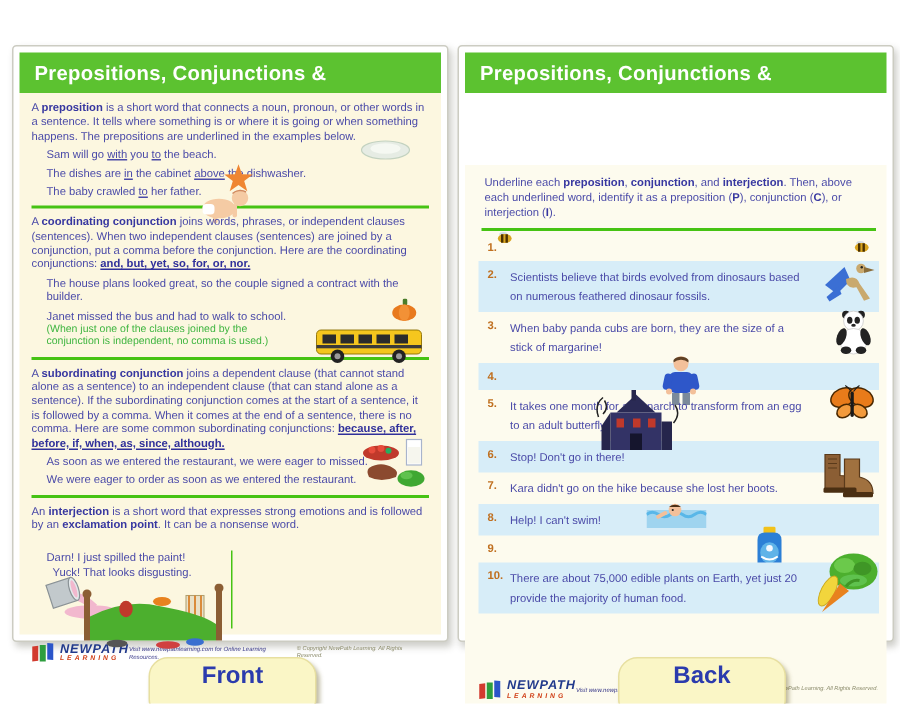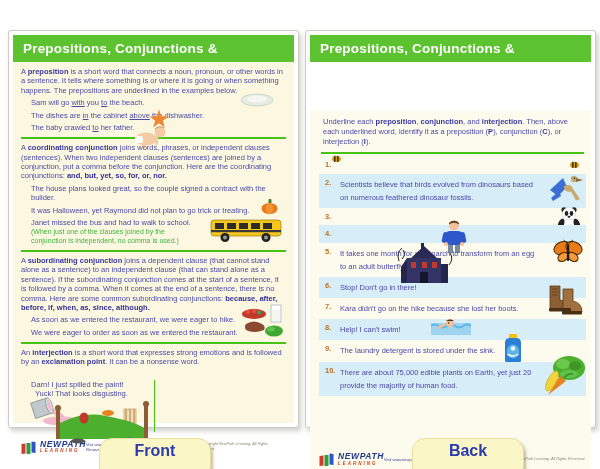--- a/index.html
+++ b/index.html
@@ -19,21 +19,21 @@
     height:27px; line-height:27px; padding-left:10px; letter-spacing:.2px;
   }
   .content {
     position:relative; height:361px; padding:5px 8px 3px 8px;
     font-size:7.5px; line-height:1.25; color:#4a4aa8;
     display:flex; flex-direction:column;
   }
   #front-panel .content { background:#fcf7e0; }
   #back-panel  .content { background:#fdfbee; padding:4px 5px 3px 9px;margin-top:48px; }
   .term  { font-weight:bold; color:#3737a0; }
-  .list  { font-weight:bold; color:#30309a; }
+  .list  { font-weight:bold; color:#30309a;text-decoration:underline; }
   .u     { text-decoration:underline; }
   .sec   { position:relative; }
   .ex    { margin:3px 0 0 10px; }
   .note  { margin:1px 0 0 10px; color:#3fb540; font-size:7px; width:170px; line-height:1.2; }
   .hr-green { height:2px; background:#46c313; margin:5px 0 4px 0; flex:none; }
   .abs { position:absolute; }
   .inter-cols { position:relative; display:flex; margin-top:13px; min-height:58px;flex-direction:column; }
   .inter-col { width:50%; padding-left:10px; position:relative; }
   .vdiv { position:absolute; left:50%; top:0; width:1.5px; height:52px; background:#46c313; }
   
@@ -103,21 +103,20 @@
       </span>
     </div>
 
     <div class="hr-green"></div>
 
     <div class="sec">
       <div>
         <span>A </span><span class="term">coordinating conjunction</span><span> joins words, phrases, or independent clauses (sentences).  When two independent clauses (sentences) are joined by a conjunction, put a comma before the conjunction.  Here are the coordinating conjunctions: </span><span class="list">and, but, yet, so, for, or, nor.</span>
       </div>
       <div class="ex">The house plans looked great, so the couple signed a contract with the builder.</div>
-      <div class="ex" style="padding-right:26px;">It was Halloween, yet Raymond did not plan to go trick or treating.</div>
       <div class="ex">Janet missed the bus and had to walk to school.</div>
       <div class="note">(When just one of the clauses joined by the conjunction is independent, no comma is used.)</div>
       <span class="abs" style="right:8px; top:56px;">
         <svg width="17" height="15">
             <rect x="7.5" y="0" width="3" height="4.5" rx="1" fill="#4a7d2a"></rect>
             <ellipse cx="8.5" cy="9.5" rx="8" ry="5.5" fill="#e87a1e"></ellipse>
             <ellipse cx="8.5" cy="9.5" rx="3.6" ry="5.5" fill="#f29136"></ellipse>
           </svg>
       </span>
       <span class="abs" style="right:4px; top:74px;">
@@ -136,21 +135,21 @@
           </svg>
       </span>
     </div>
 
     <div class="hr-green"></div>
 
     <div class="sec">
       <div>
         <span>A </span><span class="term">subordinating conjunction</span><span> joins a dependent clause (that cannot stand alone as a sentence) to an independent clause (that can stand alone as a sentence).  If the subordinating conjunction comes at the start of a sentence, it is followed by a comma.  When it comes at the end of a sentence, there is no comma.  Here are some common subordinating conjunctions: </span><span class="list">because, after, before, if, when, as, since, although.</span>
       </div>
-      <div class="ex">As soon as we entered the restaurant, we were eager to hike.</div>
+      <div class="ex">As soon as we entered the restaurant, we were eager to missed.</div>
       <div class="ex">We were eager to order as soon as we entered the restaurant.</div>
       <span class="abs" style="right:2px; top:48px;">
         <svg width="44" height="34">
             <rect x="31" y="1" width="10" height="17" fill="#ffffff" stroke="#a8b4cc" stroke-width="0.8"></rect>
             <rect x="32" y="6" width="8" height="11" fill="#f6f6ee"></rect>
             <ellipse cx="14" cy="10" rx="12" ry="5" fill="#c0392b"></ellipse>
             <circle cx="8" cy="8" r="2.3" fill="#e74c3c"></circle>
             <circle cx="14" cy="7" r="2.3" fill="#e74c3c"></circle>
             <circle cx="19" cy="8.5" r="2" fill="#27ae60"></circle>
             <path d="M6,20 q8,-5 16,0 q4,2 2,6 q-10,4 -18,0 q-2,-4 0,-6" fill="#8b4a2f"></path>
@@ -268,20 +267,21 @@
             <path d="M16,16 q7,-3 9,3 l7,10 l-4,1.5 l-5,-9 q-7,1.5 -7,-5.5" fill="#c9a96e"></path>
             <circle cx="26" cy="9" r="3.2" fill="#c9a96e"></circle>
             <polygon points="28,8 35,10 28,12" fill="#8a6d3b"></polygon>
             <circle cx="26.5" cy="8.2" r="0.8" fill="#222"></circle>
           </svg>
       </span>
     </div>
 
     <div class="row">
       <span class="num">3.</span>
+      <span class="txt">When baby panda cubs are born, they are the size of a stick of margarine!</span>
       <span class="abs" style="right:4px; top:-2px;">
         <svg width="26" height="31">
             <circle cx="8" cy="3.8" r="2.6" fill="#222"></circle>
             <circle cx="18" cy="3.8" r="2.6" fill="#222"></circle>
             <circle cx="13" cy="8" r="6.6" fill="#fff" stroke="#c8c8c8" stroke-width="0.5"></circle>
             <ellipse cx="10.5" cy="7.5" rx="1.8" ry="2.4" fill="#222"></ellipse>
             <ellipse cx="15.5" cy="7.5" rx="1.8" ry="2.4" fill="#222"></ellipse>
             <ellipse cx="13" cy="10.8" rx="1.5" ry="1" fill="#222"></ellipse>
             <ellipse cx="13" cy="21.5" rx="9" ry="8.5" fill="#fff" stroke="#c8c8c8" stroke-width="0.5"></ellipse>
             <ellipse cx="5" cy="18.5" rx="3" ry="6" fill="#222" transform="rotate(20 5 18.5)"></ellipse>
@@ -368,21 +368,20 @@
             <circle cx="19" cy="6" r="4.2" fill="#f3c09a"></circle>
             <path d="M15,4 a5.5,5 0 0 1 8,0" fill="#4a3016"></path>
             <circle cx="17.5" cy="6" r="0.7" fill="#222"></circle>
             <rect x="6" y="8" width="8" height="2.6" rx="1.3" fill="#f3c09a" transform="rotate(-28 10 9)"></rect>
           </svg>
       </span>
     </div>
 
     <div class="row">
       <span class="num">9.</span>
-      <span class="txt">The laundry detergent is stored under the sink.</span>
       <span class="abs" style="right:62px; top:-6px;">
         <svg width="22" height="31">
             <rect x="7" y="0" width="8" height="5" rx="1" fill="#f2c21a"></rect>
             <path d="M3,9 q0,-5 5,-5 h6 q5,0 5,5 v17 q0,3.5 -3.5,3.5 h-9 q-3.5,0 -3.5,-3.5 z" fill="#2c7fd6"></path>
             <ellipse cx="11" cy="17.5" rx="6.2" ry="7" fill="#5fb3e8"></ellipse>
             <path d="M5.5,20 q5.5,4 11,0" stroke="#fff" fill="none" stroke-width="1.4"></path>
             <circle cx="11" cy="14.5" r="2.2" fill="#f2f7ff"></circle>
           </svg>
       </span>
     </div>

